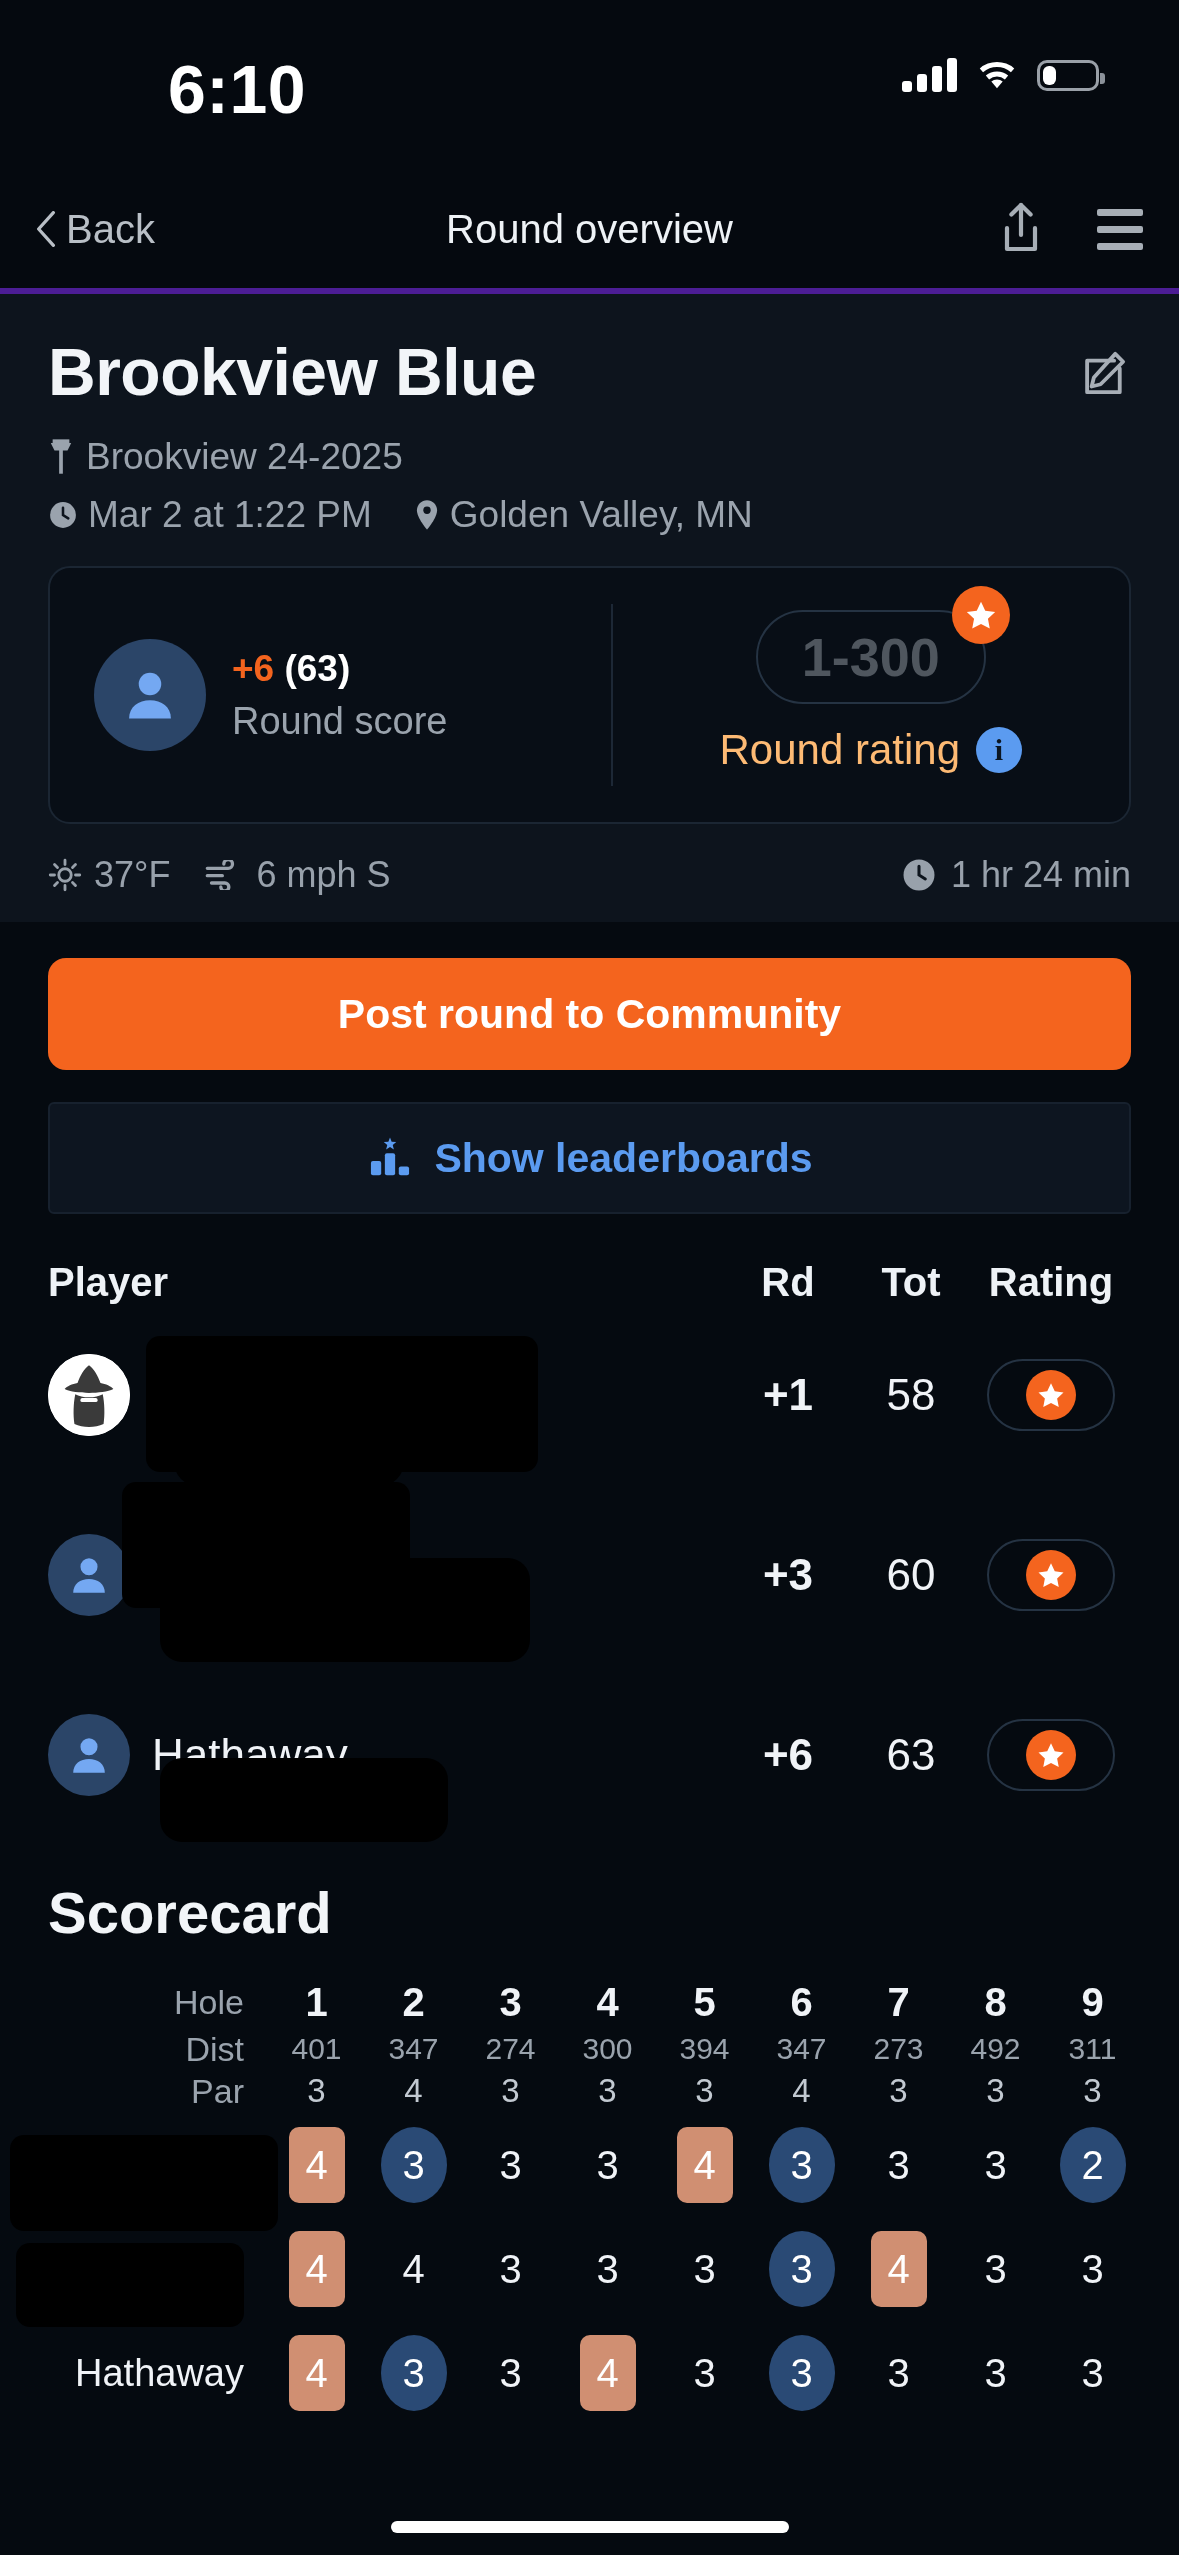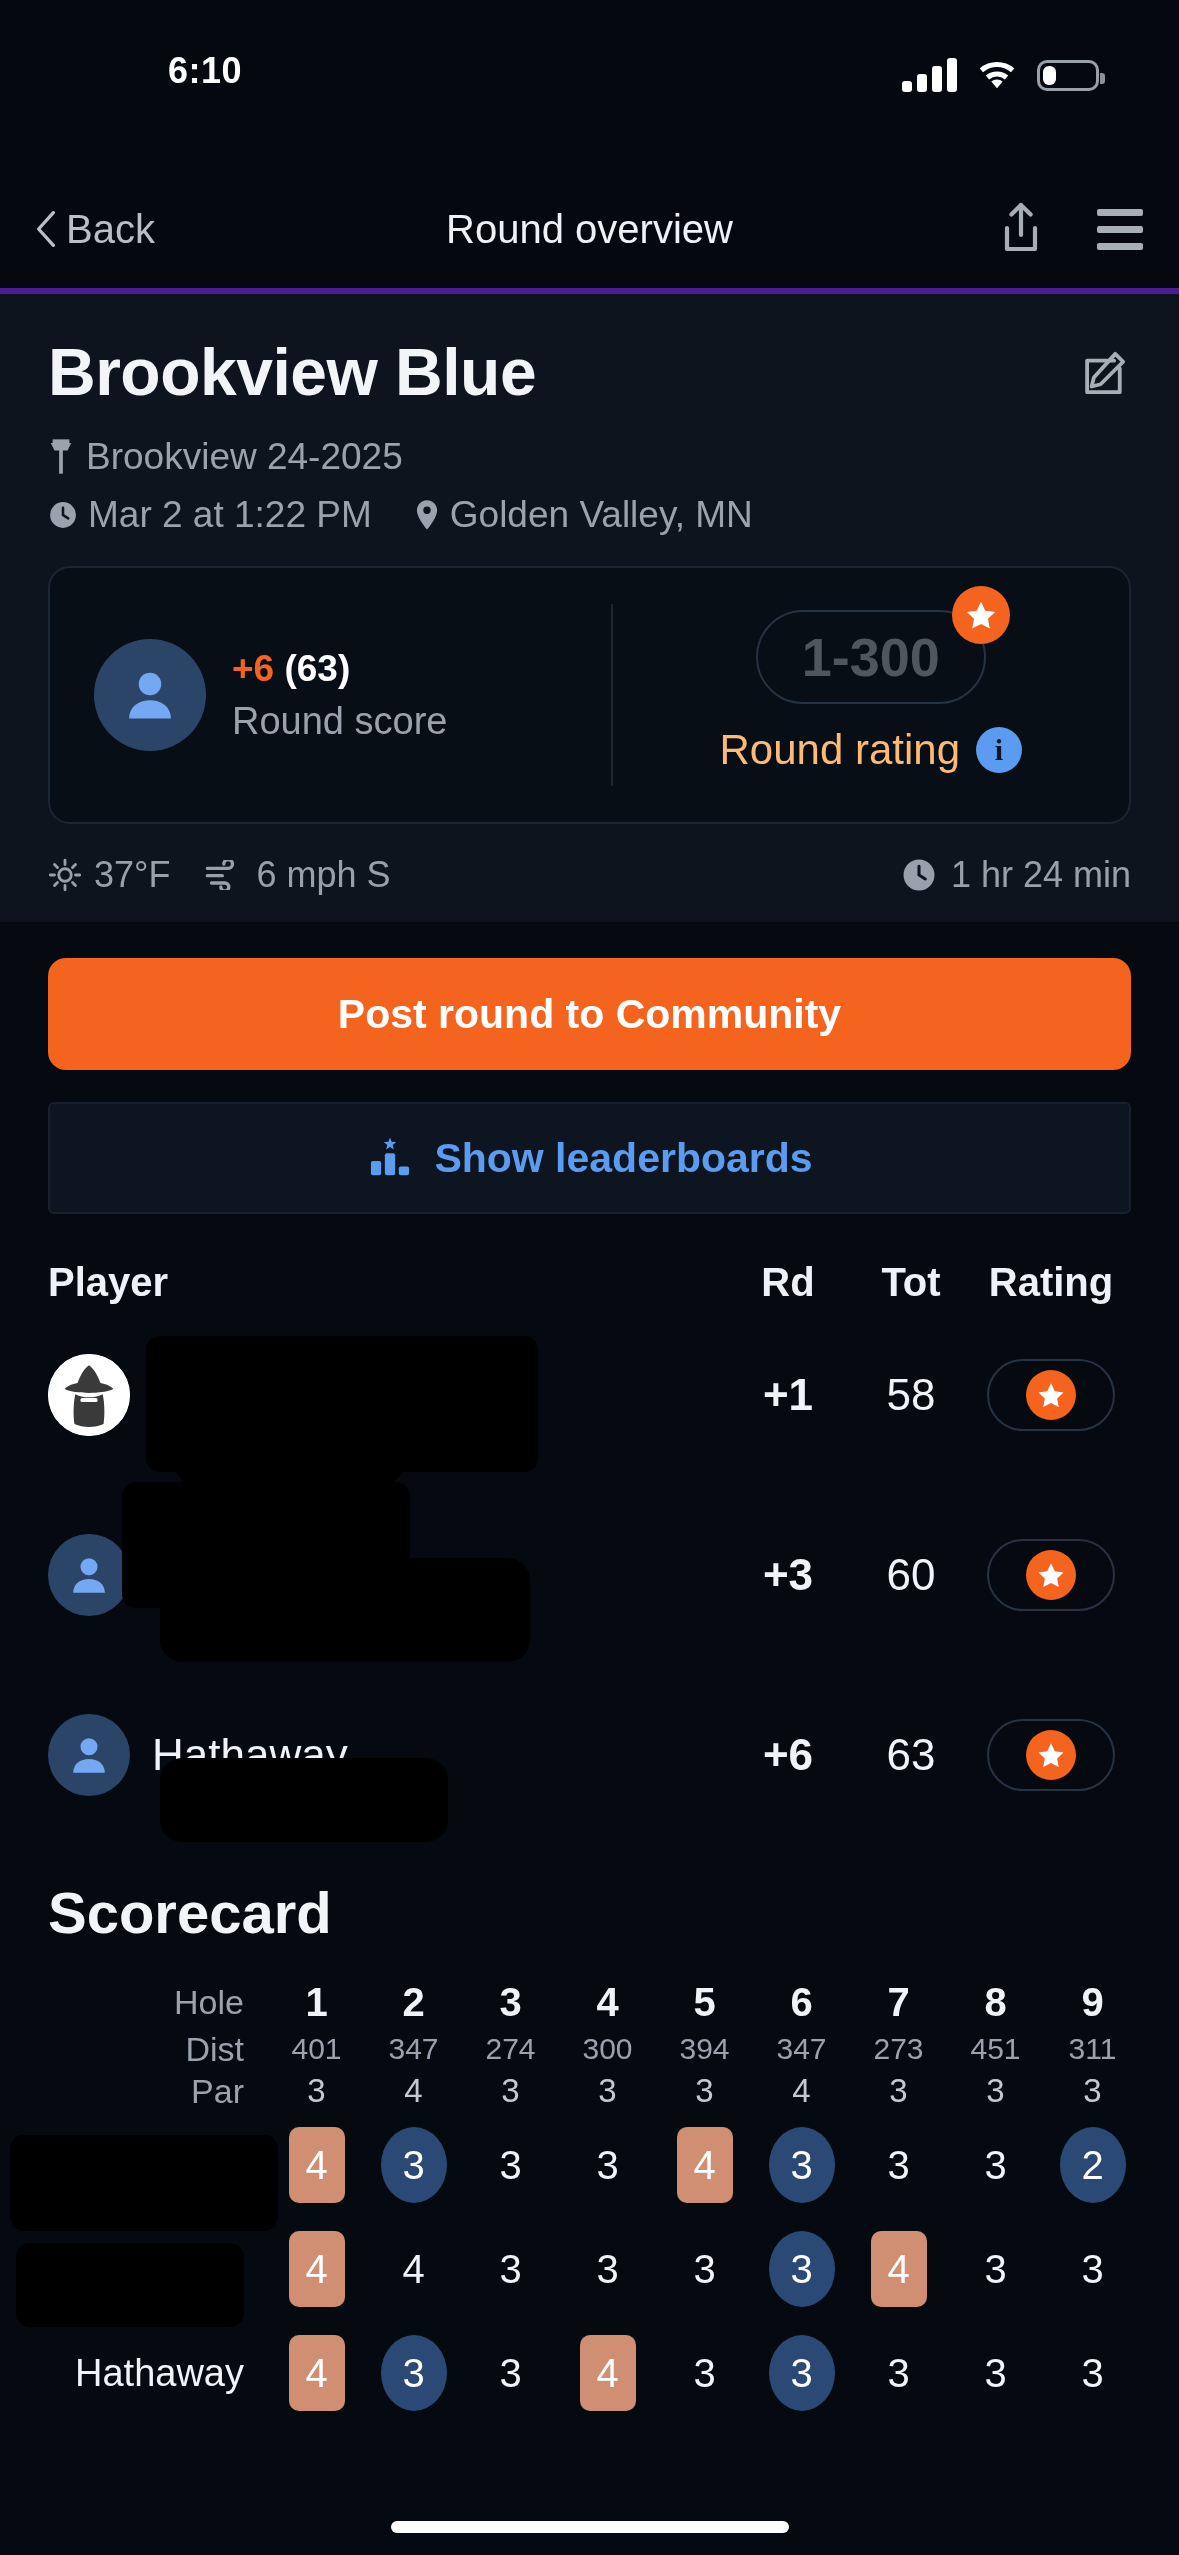--- a/index.html
+++ b/index.html
@@ -18,21 +18,21 @@
 
   
   .statusbar {
     height: 170px;
     position: relative;
     background: #05090f;
   }
   .status-time {
     position: absolute;
     left: 168px; top: 50px;
-    font-size: 36px; font-weight: 600; color: #ffffff;
+    font-size: 68px; font-weight: 600; color: #ffffff;
     letter-spacing: .5px;
   }
   .status-icons {
     position: absolute;
     right: 80px; top: 58px;
     display: flex; align-items: center; gap: 18px;
   }
   .sig { display: flex; align-items: flex-end; gap: 5px; height: 34px; }
   .sig i { display: block; width: 10px; background: #fff; border-radius: 3px; }
   .sig i:nth-child(1) { height: 11px; }
@@ -495,21 +495,21 @@
 
     <div class="sc-row dist">
       <span class="sc-label">Dist</span>
       <span class="sc-cell">401</span>
       <span class="sc-cell">347</span>
       <span class="sc-cell">274</span>
       <span class="sc-cell">300</span>
       <span class="sc-cell">394</span>
       <span class="sc-cell">347</span>
       <span class="sc-cell">273</span>
-      <span class="sc-cell">451</span>
+      <span class="sc-cell">492</span>
       <span class="sc-cell">311</span>
     </div>
 
     <div class="sc-row par">
       <span class="sc-label">Par</span>
       <span class="sc-cell">3</span>
       <span class="sc-cell">4</span>
       <span class="sc-cell">3</span>
       <span class="sc-cell">3</span>
       <span class="sc-cell">3</span>

